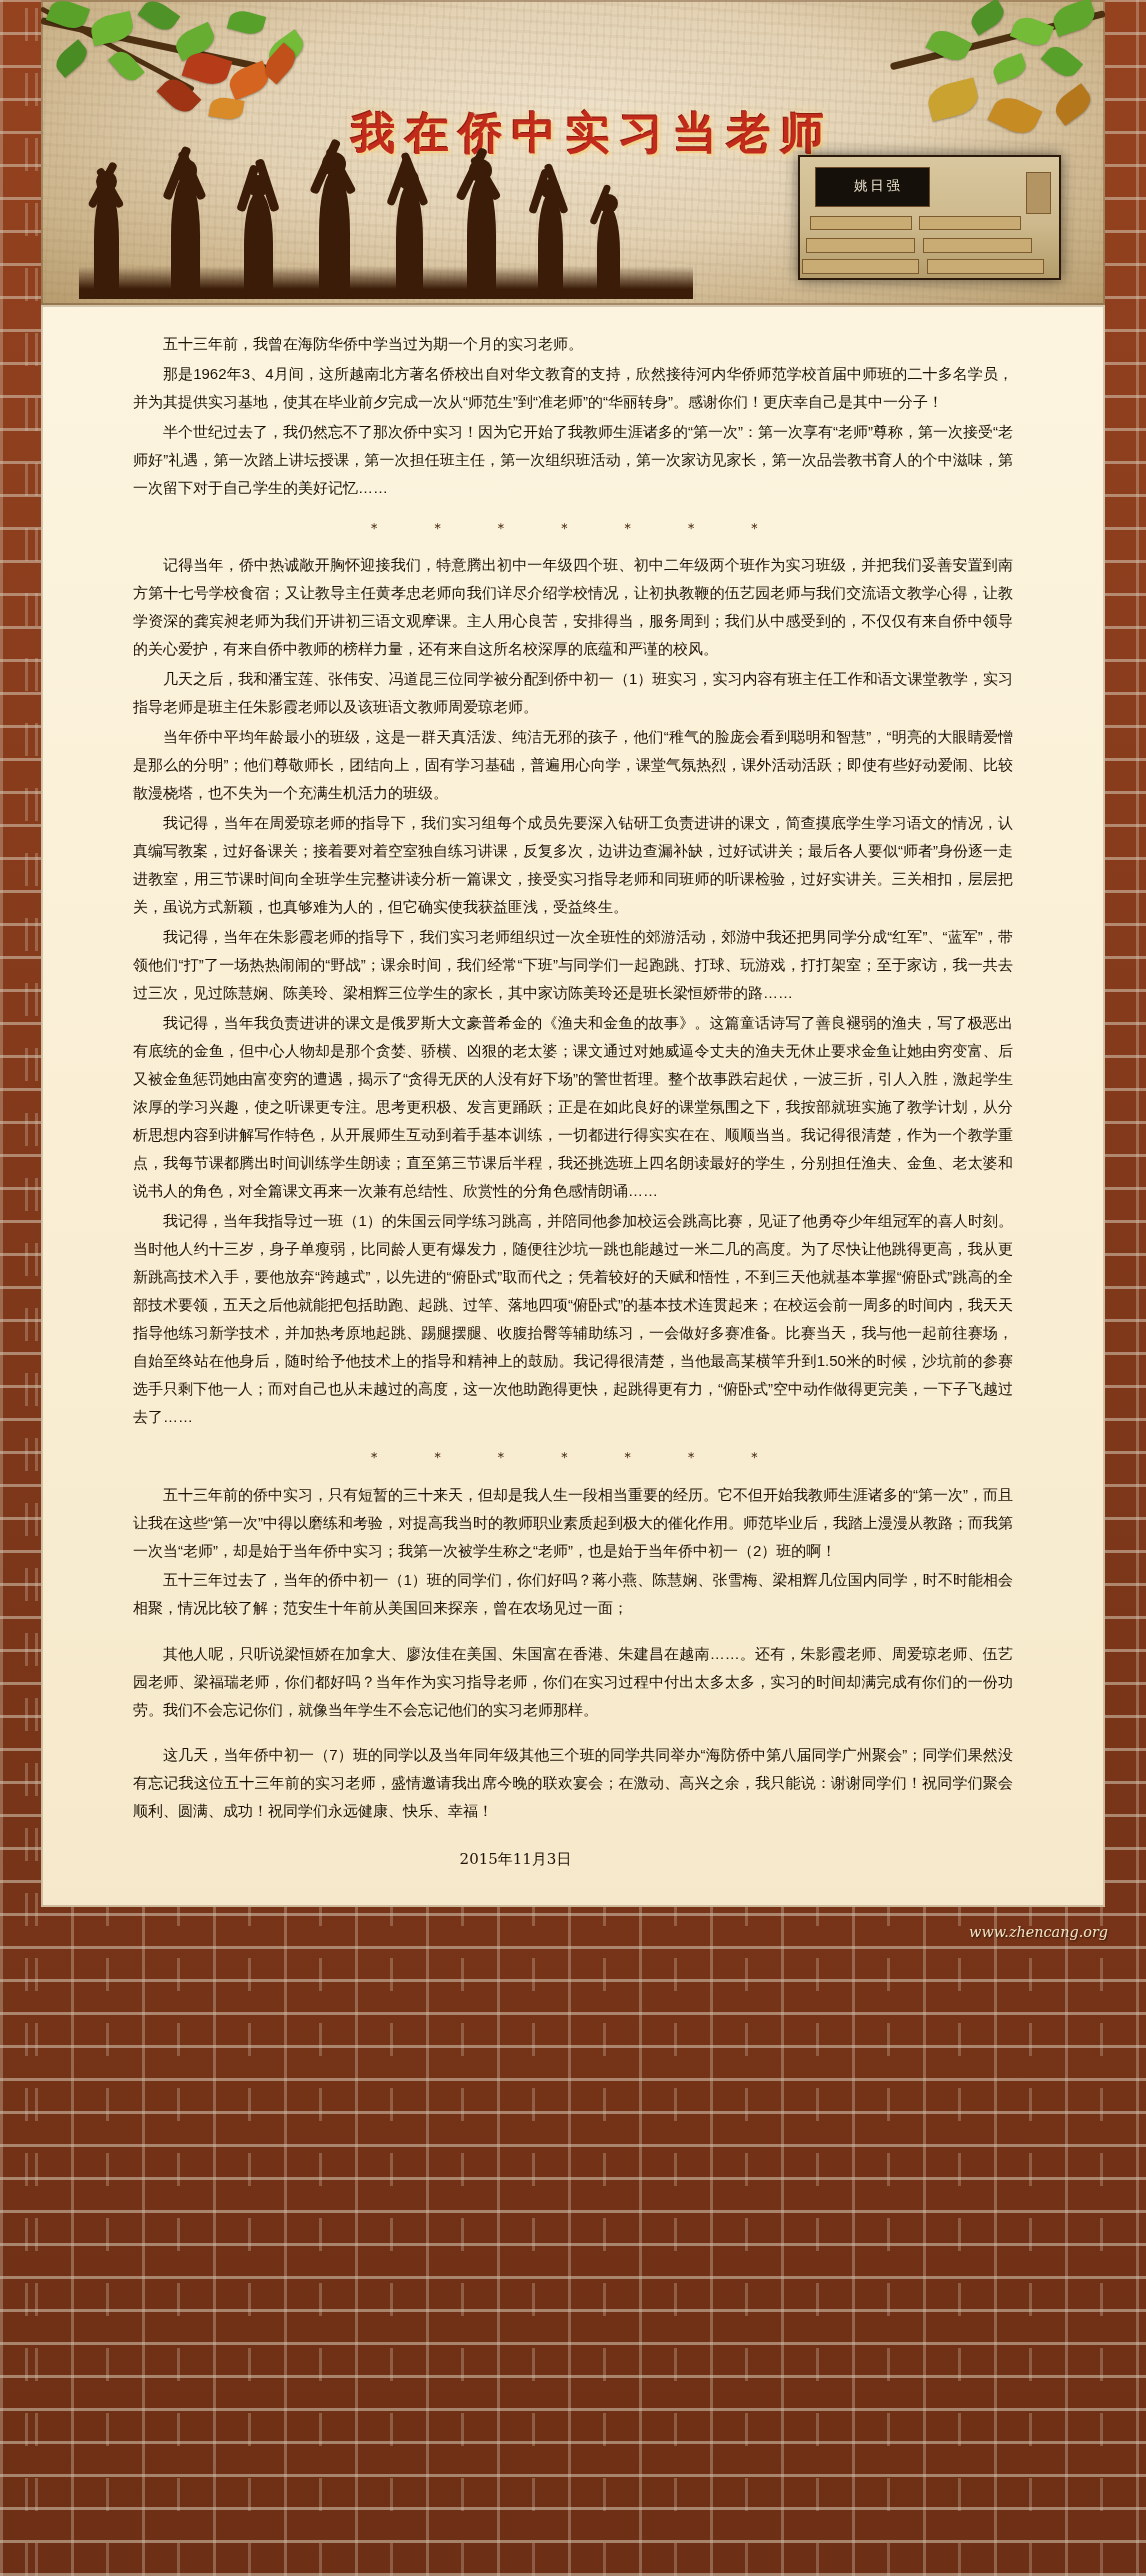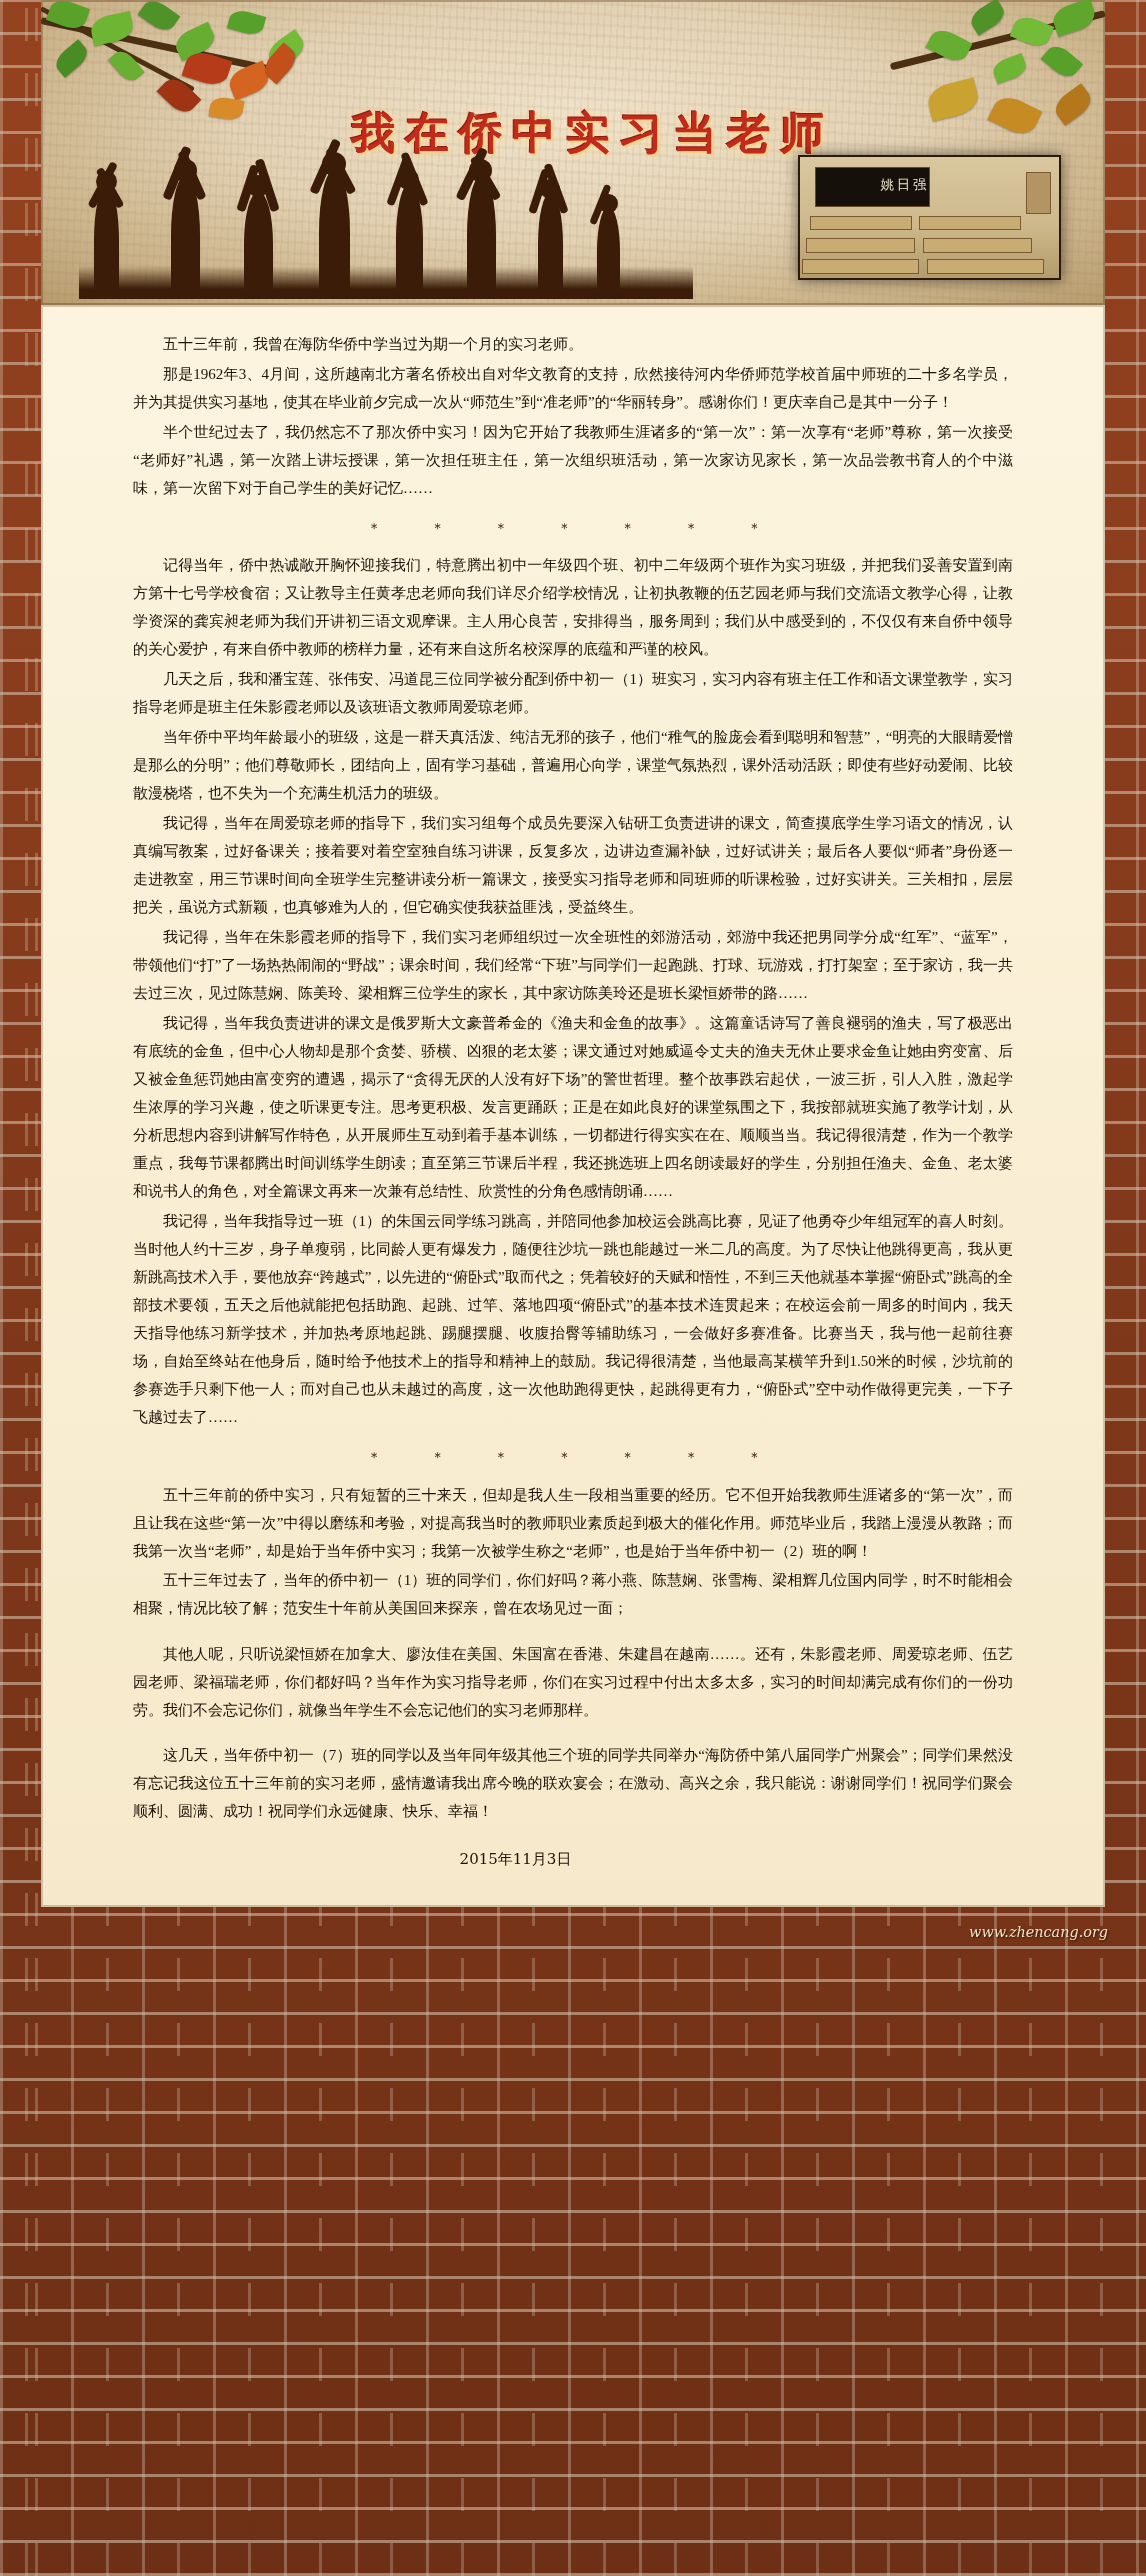--- a/index.html
+++ b/index.html
@@ -113,24 +113,24 @@
   .blackboard{
     position:absolute;top:9.6px;left:15.4px;
     width:113px;height:38px;
     background:#16100a;
     border:1.9px solid #6b4a25;
   }
   .blackboard span{
     display:block;
     color:#f0e6d2;
     font-size:13.4px;
-    text-align:right;
+    text-align:center;
     line-height:36px;
     letter-spacing:2.9px;
-    font-family:Liberation Mono, monospace;
+    font-family:Liberation Sans, sans-serif;
     margin-left:11px;
   }
   .desk{
     position:absolute;
     background:#c9ab74;
     border:1px solid #7c5a30;
   }
   
   .leaves{position:absolute;top:0;left:0;right:0;height:134px;pointer-events:none;}
   .leaf{position:absolute;border-radius:50% 0 50% 0;box-shadow:0 1px 1.9px rgba(0,0,0,.3);}
@@ -144,21 +144,21 @@
     background:#fbf1d8;
     background-image:linear-gradient(180deg,#fcf4df 0%,#f9eed3 60%,#f6e9cb 100%);
     padding:25px 0 38px 0;
     box-shadow:0 0 0 1.9px rgba(90,50,20,.25) inset;
   }
   .sheet .inner{
     padding:0 92px;
   }
   p.para{
     margin:0 0 1.9px 0;
-    font-family:Liberation Serif, serif;
+    font-family:Liberation Sans, sans-serif;
     font-size:15px;
     line-height:28px;
     color:#1d1206;
     text-align:justify;
     text-indent:2em;
   }
   .stars{
     text-align:center;
     letter-spacing:17.3px;
     color:#4a2c10;

